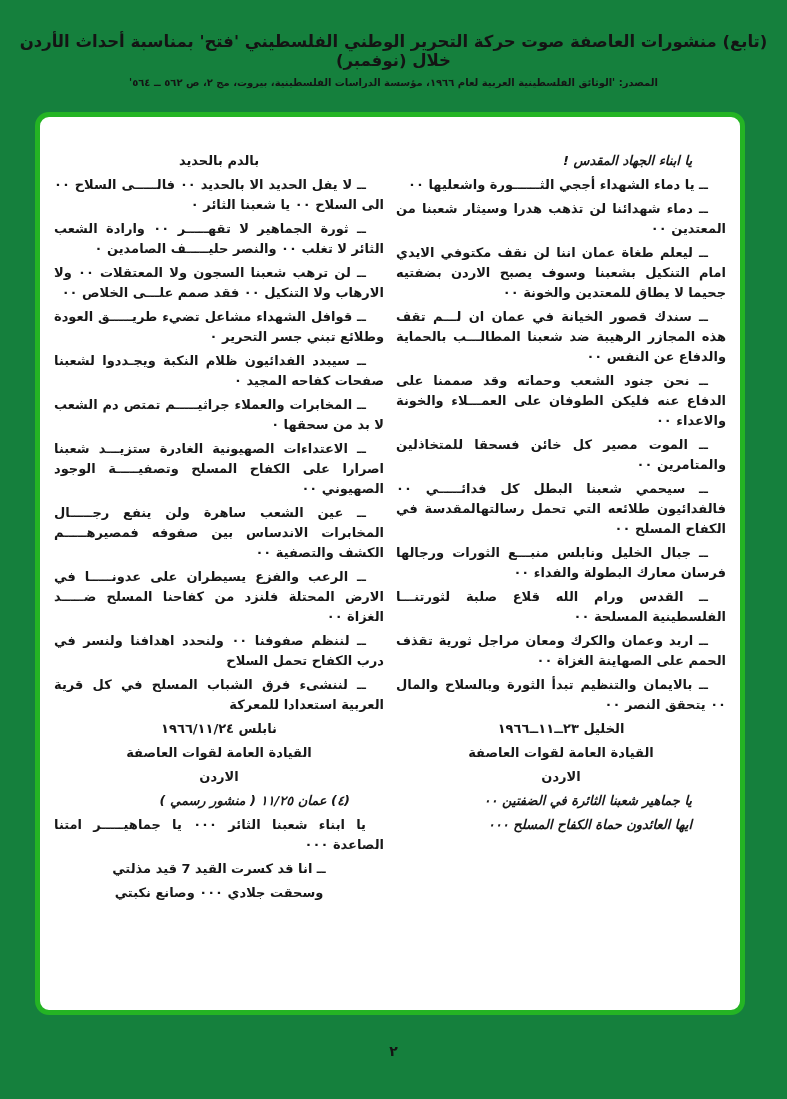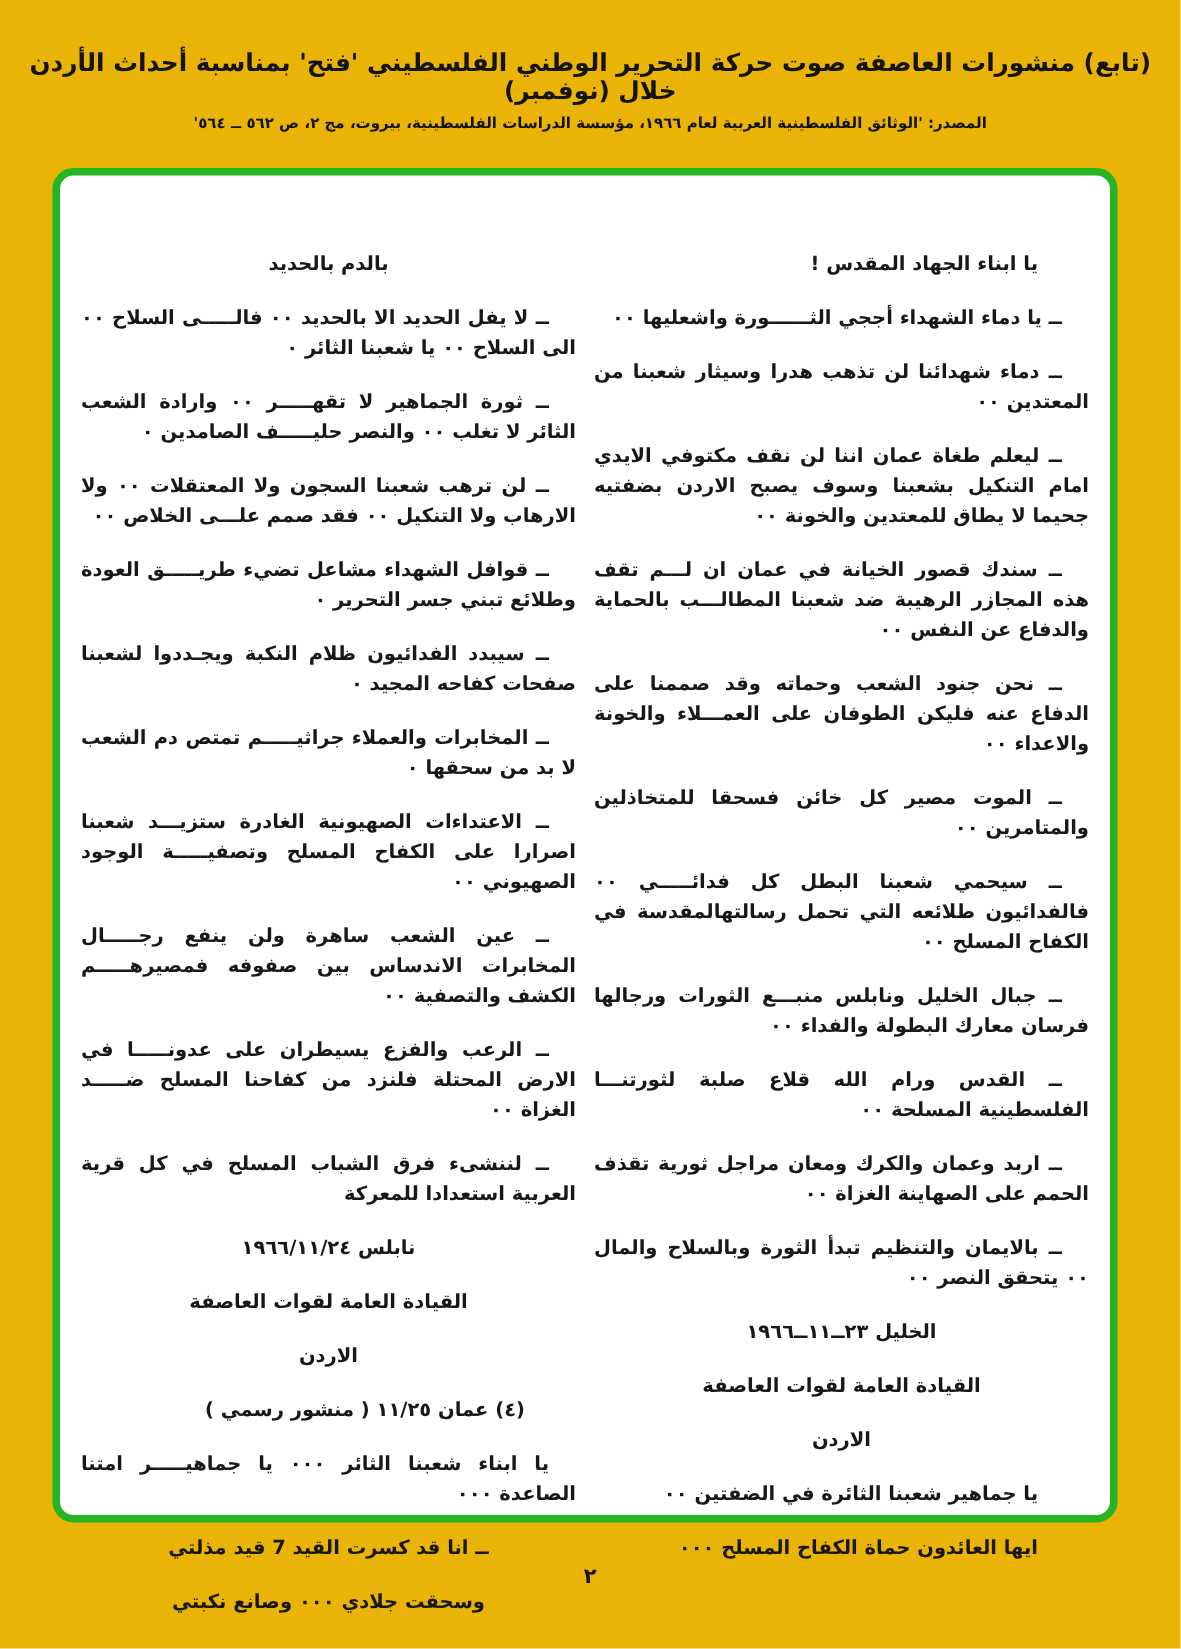--- a/index.html
+++ b/index.html
@@ -1,36 +1,36 @@
 <!DOCTYPE html>
 <html lang="ar"><head>
 <meta charset="utf-8">
 <style>
   html,body{margin:0;padding:0;background:#ffffff;}
   body{
     width:787px;height:1099px;position:relative;overflow:hidden;
     font-family:"DejaVu Sans",sans-serif;color:#141414;
   }
-  .page{position:absolute;inset:0;background:#eab308;}
+  .page{position:absolute;inset:0;background:#15803d;}
   .header{position:absolute;top:32px;left:0;right:0;text-align:center;direction:rtl;}
   .header .l1{font-size:16.5px;font-weight:bold;letter-spacing:.2px;}
   .header .l2{font-size:10px;font-weight:bold;margin-top:7px;}
   .doc-frame{
     position:absolute;left:35px;top:112px;width:710px;height:903px;
     box-sizing:border-box;border:5px solid #24b424;border-radius:14px;
     padding:34px 14px 0 14px;background:#ffffff;
   }
   .columns{display:flex;direction:rtl;gap:12px;height:100%;box-sizing:border-box;}
   .col{
     width:50%;direction:rtl;unicode-bidi:embed;
     font-weight:bold;font-size:13px;line-height:20px;color:#181818;
   }
-  .para{margin:16px 0 4px 0;text-align:justify;text-align-last:right;}
+  .para{margin:0 0 4px 0;text-align:justify;text-align-last:right;}
   .para.bullet{text-indent:18px;}
-  .para.lead{text-indent:34px;text-align:left;text-align-last:right;}
+  .para.lead{text-indent:34px;text-align:left;text-align-last:right;font-style:italic;}
   .para.center{text-align:center;text-align-last:center;text-indent:0;}
   .footer-page{
     position:absolute;bottom:40px;left:0;right:0;text-align:center;
     font-size:14px;font-weight:bold;direction:rtl;
   }
 </style>
 </head>
 <body>
 
 <div class="page">
@@ -65,20 +65,21 @@
           <p class="para center">بالدم بالحديد</p>
           <p class="para bullet">ــ لا يفل الحديد الا بالحديد ٠٠ فالـــــى السلاح ٠٠ الى السلاح ٠٠ يا شعبنا الثائر ٠</p>
           <p class="para bullet">ــ ثورة الجماهير لا تقهـــــر ٠٠ وارادة الشعب الثائر لا تغلب ٠٠ والنصر حليـــــف الصامدين ٠</p>
           <p class="para bullet">ــ لن ترهب شعبنا السجون ولا المعتقلات ٠٠ ولا الارهاب ولا التنكيل ٠٠ فقد صمم علـــى الخلاص ٠٠</p>
           <p class="para bullet">ــ قوافل الشهداء مشاعل تضيء طريـــــق العودة وطلائع تبني جسر التحرير ٠</p>
           <p class="para bullet">ــ سيبدد الفدائيون ظلام النكبة ويجـددوا لشعبنا صفحات كفاحه المجيد ٠</p>
           <p class="para bullet">ــ المخابرات والعملاء جراثيـــــم تمتص دم الشعب لا بد من سحقها ٠</p>
           <p class="para bullet">ــ الاعتداءات الصهيونية الغادرة ستزيـــد شعبنا اصرارا على الكفاح المسلح وتصفيـــــة الوجود الصهيوني ٠٠</p>
           <p class="para bullet">ــ عين الشعب ساهرة ولن ينفع رجـــــال المخابرات الاندساس بين صفوفه فمصيرهـــــم الكشف والتصفية ٠٠</p>
           <p class="para bullet">ــ الرعب والفزع يسيطران على عدونـــــا في الارض المحتلة فلنزد من كفاحنا المسلح ضـــــد الغزاة ٠٠</p>
+          <p class="para bullet">ــ لننظم صفوفنا ٠٠ ولنحدد اهدافنا ولنسر في درب الكفاح تحمل السلاح</p>
           <p class="para bullet">ــ لننشىء فرق الشباب المسلح في كل قرية العربية استعدادا للمعركة</p>
           <p class="para center">نابلس ١٩٦٦/١١/٢٤</p>
           <p class="para center">القيادة العامة لقوات العاصفة</p>
           <p class="para center">الاردن</p>
           <p class="para lead">(٤) عمان ١١/٢٥ ( منشور رسمي )</p>
           <p class="para bullet">يا ابناء شعبنا الثائر ٠٠٠ يا جماهيـــــر امتنا الصاعدة ٠٠٠</p>
           <p class="para center">ــ انا قد كسرت القيد 7 قيد مذلتي</p>
           <p class="para center">وسحقت جلادي ٠٠٠ وصانع نكبتي</p>
         </div>
     </div>

